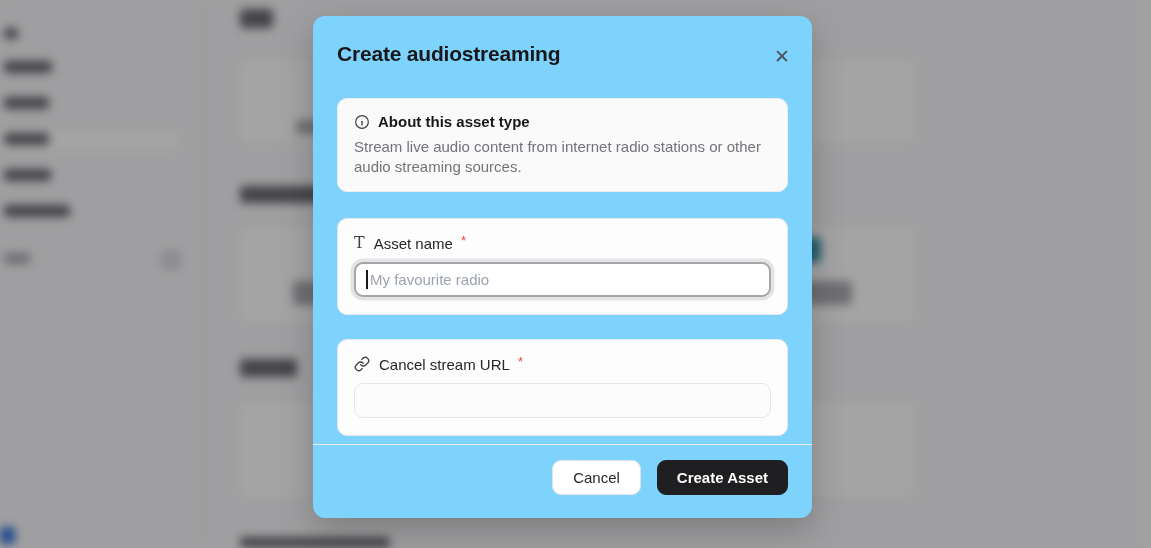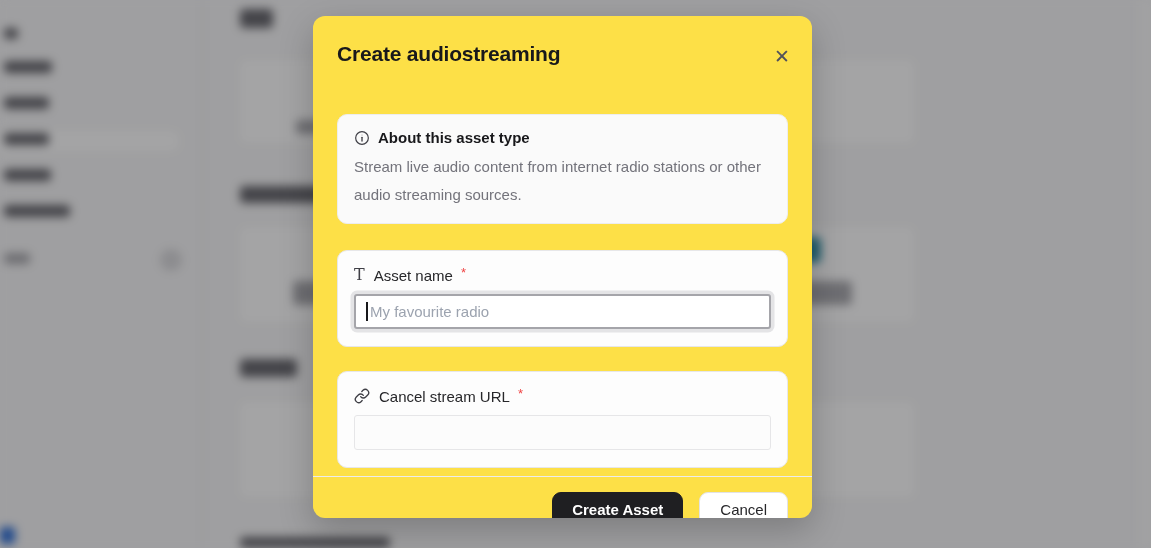--- a/index.html
+++ b/index.html
@@ -16,40 +16,40 @@
   .side-logo { position:absolute; left:0; top:527px; width:15px; height:17px; border-radius:3px; background:#2f6fd6; }
   .bg-card { position:absolute; left:237px; width:680px; background:#ffffff; border:1px solid #e8e8ea; border-radius:10px; }
   .scroll-strip { position:absolute; right:0; top:0; width:16px; height:548px; background:#fbfbfc; border-left:1px solid #e3e3e5; }
   .teal-blob { position:absolute; left:799px; top:237px; width:22px; height:26px; border-radius:5px; background:#2d8fa5; }
 
   
   .scrim { position:absolute; inset:0; background:rgba(17,17,19,0.38); }
 
   
   .modal { position:absolute; left:313px; top:16px; width:499px; height:502px;
-           background:#fde047; border-radius:12px; box-shadow:0 12px 34px rgba(0,0,0,.22);
+           background:#7dd3fc; border-radius:12px; box-shadow:0 12px 34px rgba(0,0,0,.22);
            padding:26px 24px 0; overflow:hidden; }
   .modal-title { font-size:21px; font-weight:700; color:#18181b; letter-spacing:-.2px; }
   .close-btn { position:absolute; top:26px; right:16px; width:28px; height:28px; border:none; background:transparent;
                cursor:pointer; display:flex; align-items:center; justify-content:center;
                font-size:19px; line-height:1; color:#52525b; font-weight:400; }
 
-  .info-box { margin-top:48px; background:#fafafa; border:1px solid #ededee; border-radius:10px; padding:14px 16px; }
+  .info-box { margin-top:32px; background:#fafafa; border:1px solid #ededee; border-radius:10px; padding:14px 16px; }
   .info-head { display:flex; align-items:center; gap:8px; font-size:15px; font-weight:700; color:#18181b; }
-  .info-body { margin-top:7px; font-size:15px; line-height:28px; color:#73737b; max-width:420px; }
+  .info-body { margin-top:7px; font-size:15px; line-height:20px; color:#73737b; max-width:420px; }
 
   .field-group { margin-top:26px; border:1px solid #e7e7e9; border-radius:10px; padding:15px 16px 17px; background:#fdfdfd; }
   .field-group + .field-group { margin-top:24px; }
   .field-label-row { display:flex; align-items:center; gap:9px; font-size:15px; font-weight:500; color:#27272a; height:18px; }
   .req { color:#ef4444; font-size:13px; transform:translateY(-3px); margin-left:-1px; }
   .t-glyph { font-family:"DejaVu Serif","Liberation Serif",serif; font-size:16px; line-height:16px; color:#3f3f46; }
   .icon-svg { display:block; }
 
   .input-wrap { position:relative; margin-top:10px; }
-  .text-input { width:100%; height:35px; border-radius:3px; font-size:15px; color:#18181b;
+  .text-input { width:100%; height:35px; border-radius:9px; font-size:15px; color:#18181b;
                 font-family:"Liberation Sans","DejaVu Sans",sans-serif; padding:0 12px; outline:none; }
   .text-input::placeholder { color:#9ca3af; }
   .text-input.focused { border:2px solid #a5a5aa; box-shadow:0 0 0 3.5px #e4e4e6; background:#fff; padding:0 11px 0 14px; }
   .text-input.idle { border:1px solid #e6e6e8; background:#fcfcfc; }
   .caret { position:absolute; left:12px; top:8px; width:1.5px; height:19px; background:#18181b; }
 
   .modal-footer { margin:8px -24px 0; border-top:1px solid #ececee; padding:15px 24px 24px;
                   display:flex; justify-content:flex-end; gap:16px; }
   .btn { height:35px; border-radius:9px; font-size:15px; cursor:pointer;
          font-family:"Liberation Sans","DejaVu Sans",sans-serif; display:flex; align-items:center; }
@@ -132,16 +132,16 @@
       </span>
       <span>Cancel stream URL</span>
       <span class="req">*</span>
     </div>
     <div class="input-wrap">
       <input class="text-input idle" type="text" placeholder="" style="">
     </div>
   </div>
 
   <div class="modal-footer">
+    <button class="btn btn-secondary">Cancel</button>
     <button class="btn btn-primary">Create Asset</button>
-    <button class="btn btn-secondary">Cancel</button>
   </div>
 </div>
 
 </body></html>

